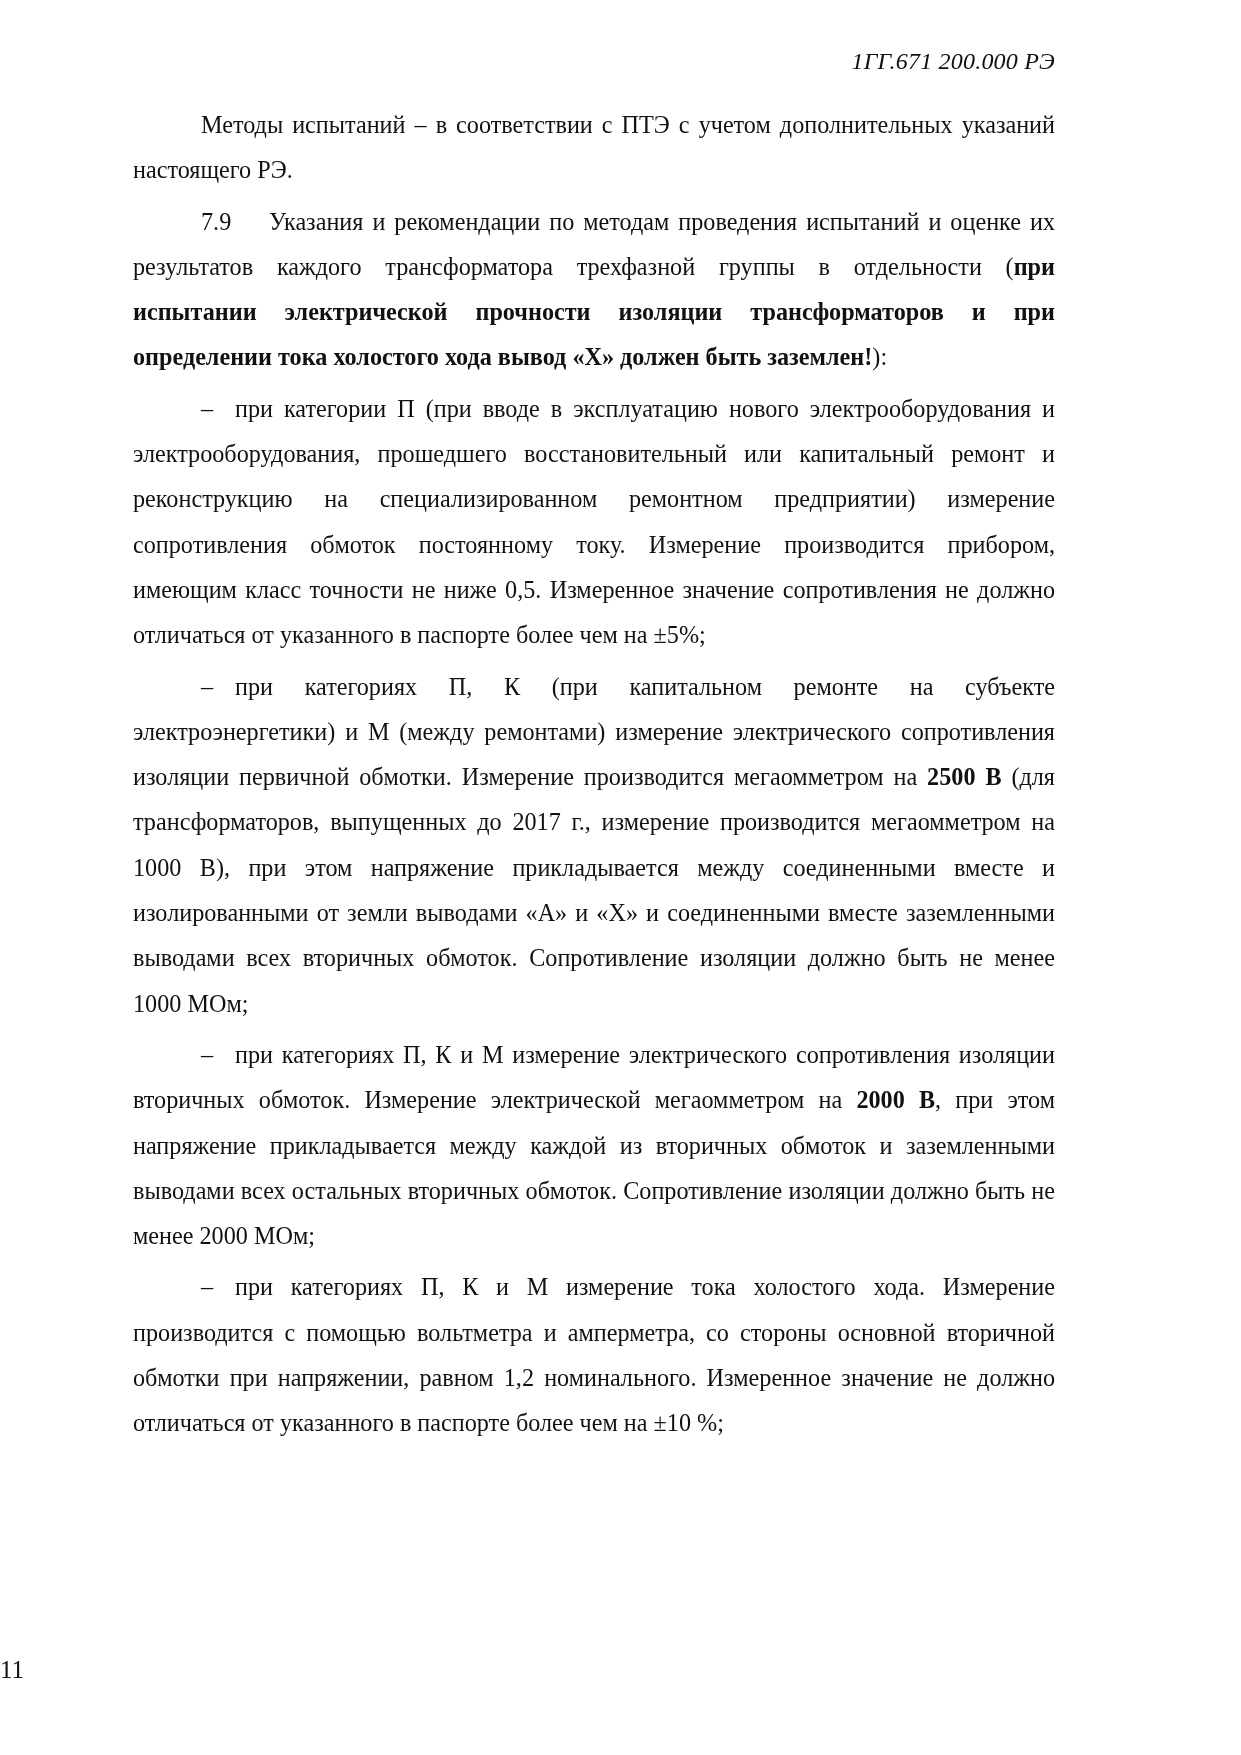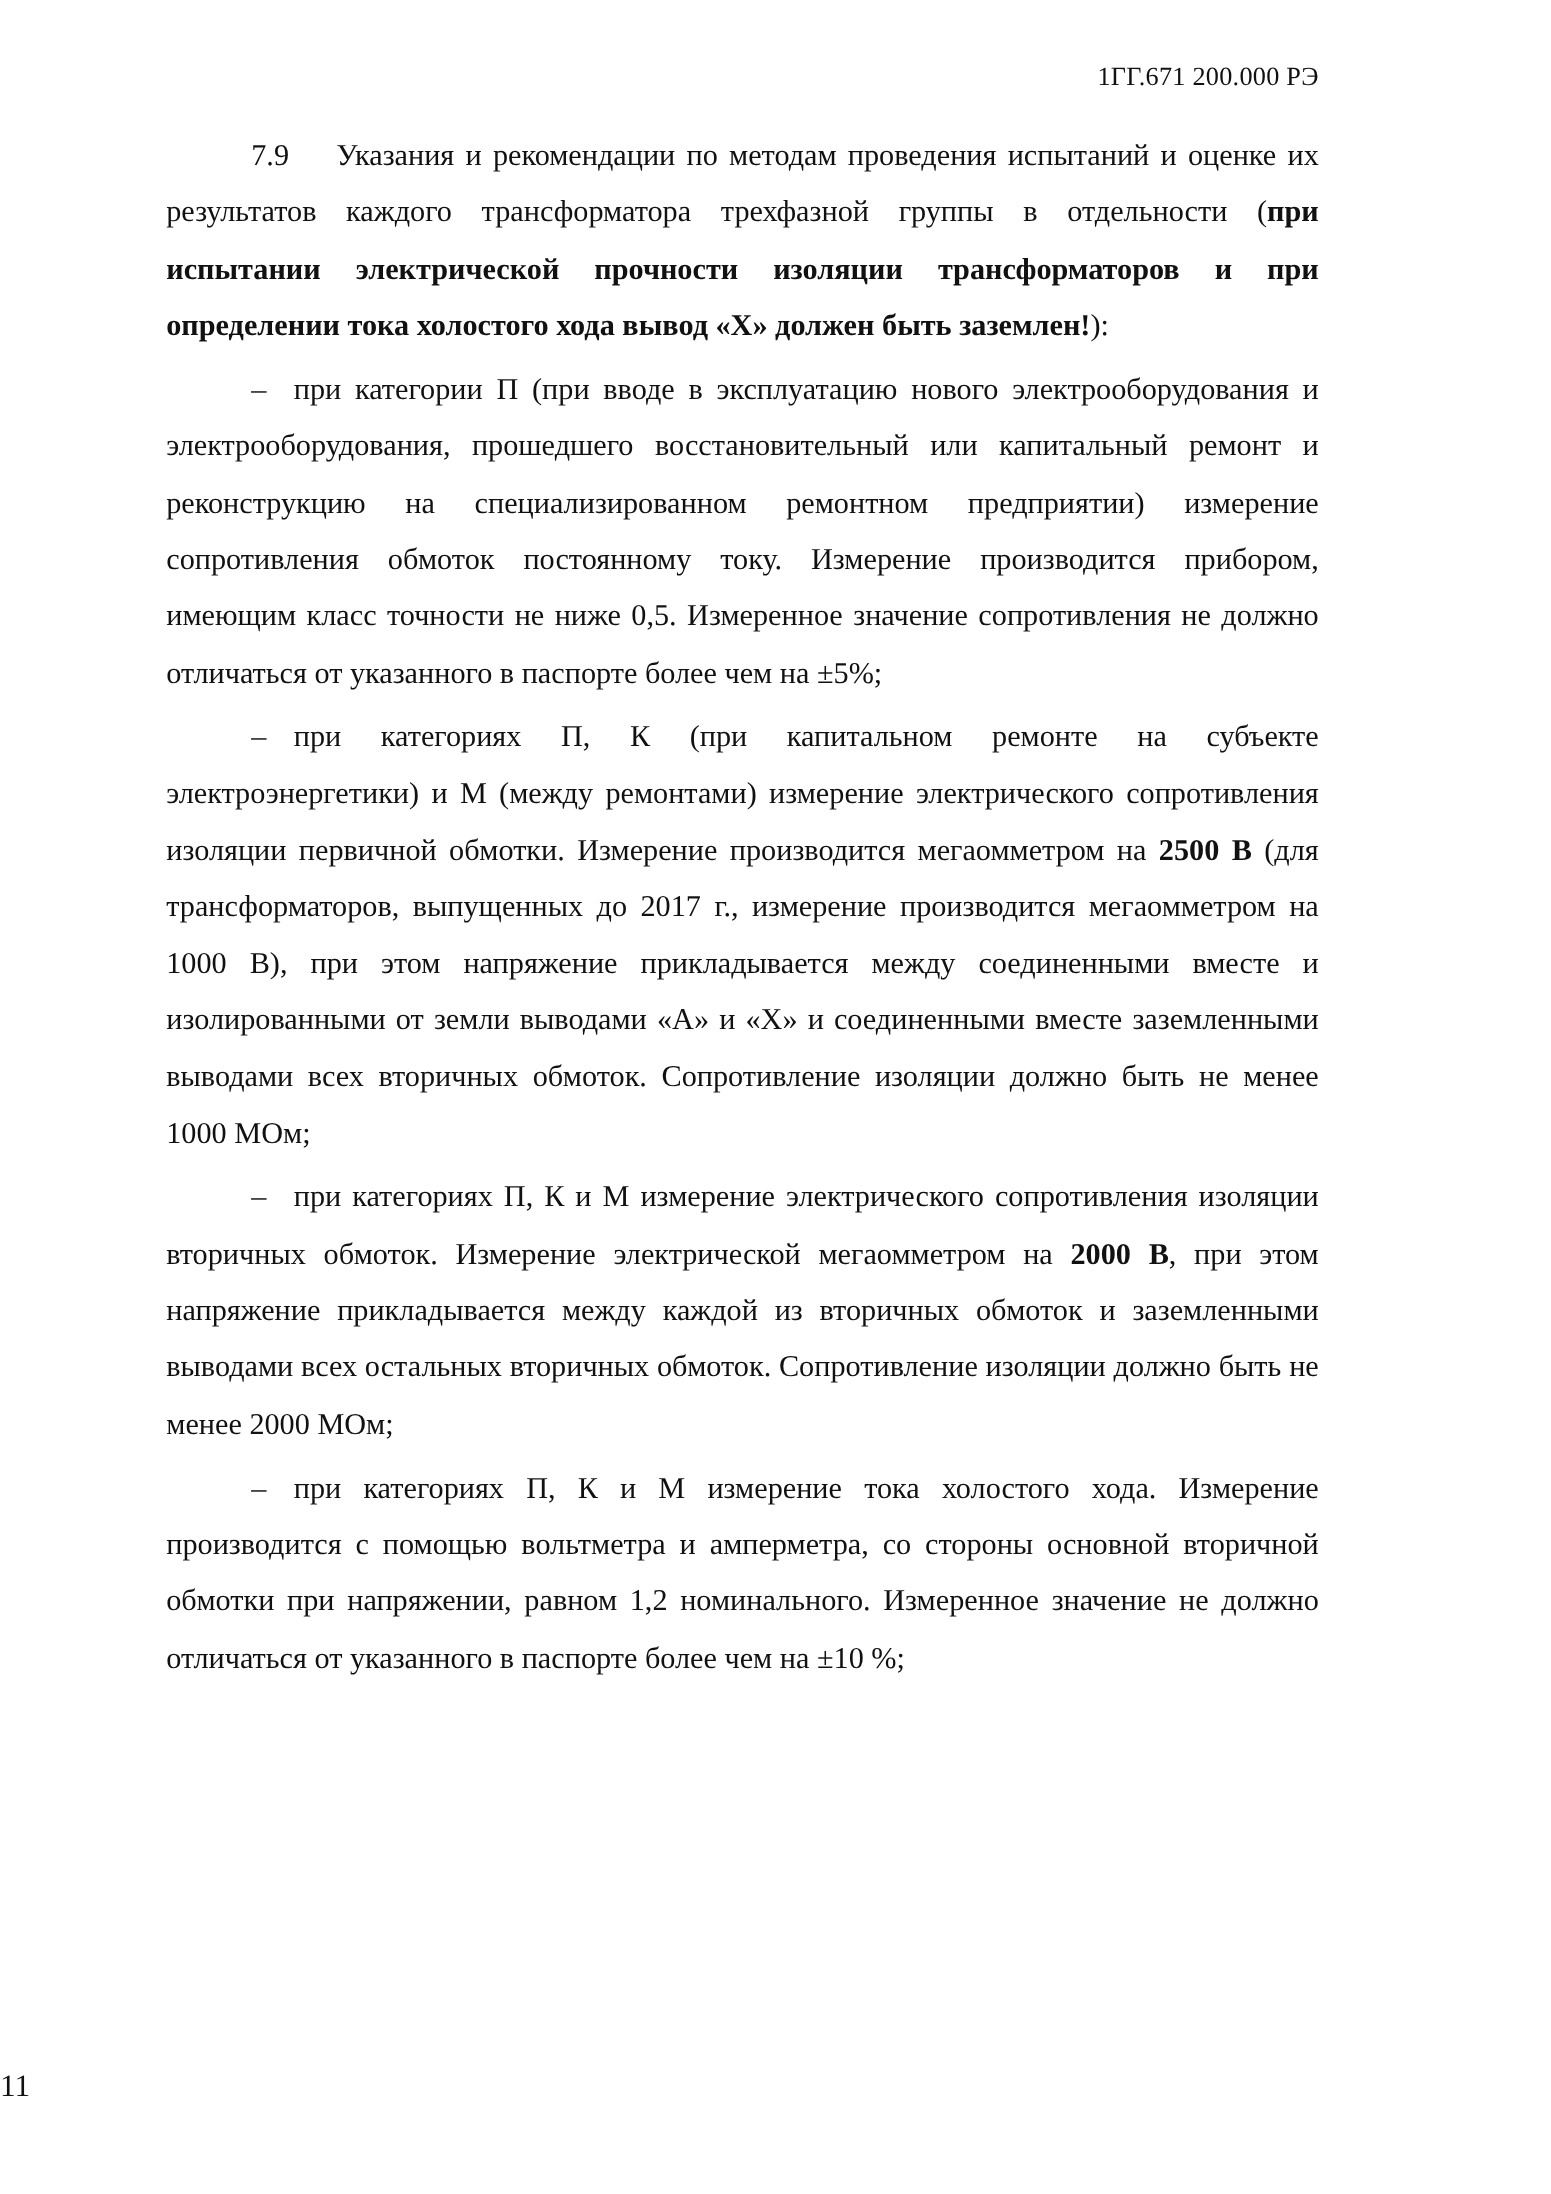--- a/index.html
+++ b/index.html
@@ -8,23 +8,24 @@
     height: 1755px;
     position: relative;
     overflow: hidden;
     font-family: "Liberation Serif", "DejaVu Serif", serif;
     color: #111111;
   }
   .header-code {
     position: absolute;
     top: 46px;
     right: 186px;
-    font-size: 21px;
+    font-size: 24px;
     line-height: 30px;
     letter-spacing: 0.2px;
+    font-style: italic;
   }
   .body-text {
     position: absolute;
     top: 102px;
     left: 133px;
     width: 922px;
     font-size: 24.2px;
     line-height: 45.3px;
     text-align: justify;
   }
@@ -48,20 +49,23 @@
   }
 </style>
 </head>
 <body>
 
 <div class="header-code">1ГГ.671 200.000 РЭ</div>
 
 <div class="body-text">
 
 
+  <p class="indent">
+    <span>Методы испытаний – в соответствии с ПТЭ с учетом дополнительных указаний настоящего РЭ.</span>
+  </p>
 
   <p class="indent">
     <span class="sec-num">7.9</span><span>Указания и рекомендации по методам проведения испытаний и оценке их результатов каждого трансформатора трехфазной группы в отдельности (</span><b>при испытании электрической прочности изоляции трансформаторов и при определении тока холостого хода вывод «Х» должен быть заземлен!</b><span>):</span>
   </p>
 
   <p class="indent">
     <span class="dash">–</span><span>при категории П (при вводе в эксплуатацию нового электрооборудования и электрооборудования, прошедшего восстановительный или капитальный ремонт и реконструкцию на специализированном ремонтном предприятии) измерение сопротивления обмоток постоянному току. Измерение производится прибором, имеющим класс точности не ниже 0,5. Измеренное значение сопротивления не должно отличаться от указанного в паспорте более чем на ±5%;</span>
   </p>
 
   <p class="indent">

